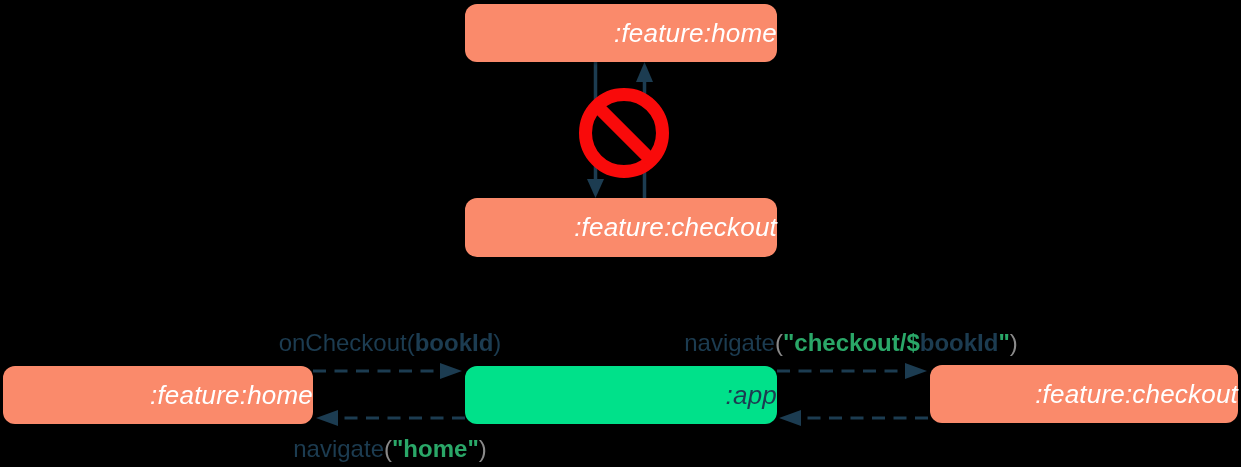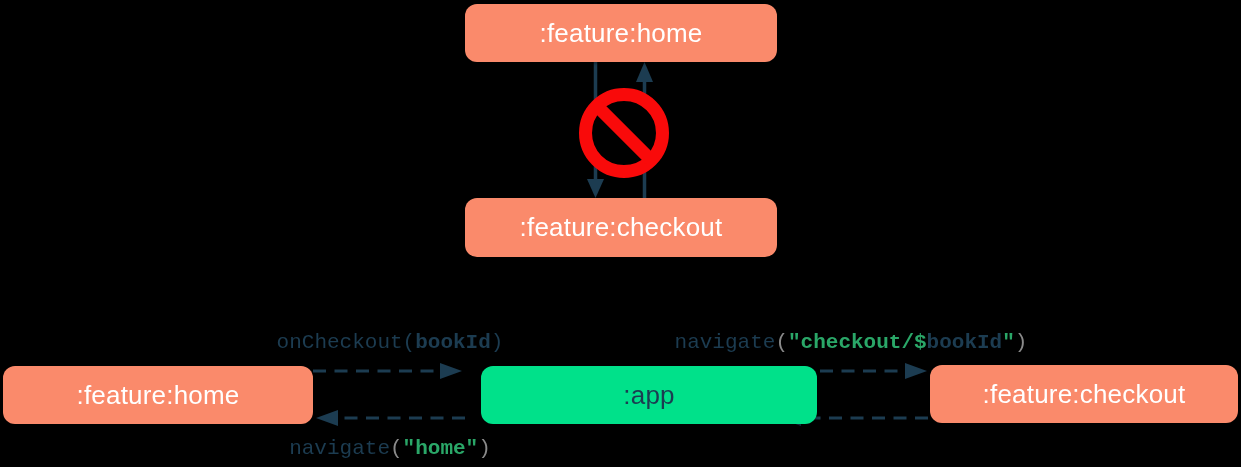--- a/index.html
+++ b/index.html
@@ -8,54 +8,55 @@
     width: 1241px;
     height: 467px;
     background: var(--bg, #000000);
     overflow: hidden;
     font-family: "Liberation Sans", sans-serif;
   }
   .module-box {
     position: absolute;
     display: flex;
     align-items: center;
-    justify-content: center;
+    justify-content: flex-end;
     border-radius: 12px;
     font-size: 26px;
     letter-spacing: 0.2px;
     box-shadow: 0 2px 3px rgba(0,0,0,0.35);
+    font-style: italic;
   }
   .module-box.feature {
     background: var(--module-fill, #FA8A6B);
     color: var(--module-text, #FFFFFF);
   }
   .module-box.app {
     background: var(--app-fill, #00E18A);
     color: var(--navy, #1C3C51);
   }
   #box-top-home      { left: 465px; top: 4px;   width: 312px; height: 58px; }
   #box-mid-checkout  { left: 465px; top: 198px; width: 312px; height: 59px; }
   #box-bottom-home   { left: 3px;   top: 366px; width: 310px; height: 58px; }
-  #box-bottom-app    { left: 465px; top: 366px; width: 336px; height: 58px; margin-left: 16px; }
+  #box-bottom-app    { left: 465px; top: 366px; width: 312px; height: 58px; }
   #box-bottom-checkout { left: 930px; top: 365px; width: 308px; height: 58px; }
 
   svg.overlay { position: absolute; left: 0; top: 0; }
 
   .solid-line  { stroke: var(--navy, #1C3C51); stroke-width: 3.5; }
   .dashed-line { stroke: var(--navy, #1C3C51); stroke-width: 3.2; stroke-dasharray: 13 8.5; }
   .arrow-head  { fill: var(--navy, #1C3C51); }
   .forbidden-ring  { fill: var(--bg, #000000); stroke: var(--forbidden-red, #F90A0A); stroke-width: 13; }
   .forbidden-slash { stroke: var(--forbidden-red, #F90A0A); stroke-width: 13; }
 
   .code-label {
     position: absolute;
     transform: translateX(-50%);
     white-space: nowrap;
-    font-family: Liberation Mono, monospace;
-    font-size: 21px;
+    font-family: Liberation Sans, sans-serif;
+    font-size: 24px;
     line-height: 24px;
   }
   .tok-navy  { color: var(--navy, #1C3C51); }
   .tok-green { color: var(--code-green, #2AA768); }
   .tok-gray  { color: var(--code-gray, #8A8A8A); }
   .tok-b     { font-weight: bold; }
 </style>
 </head>
 <body>
 

